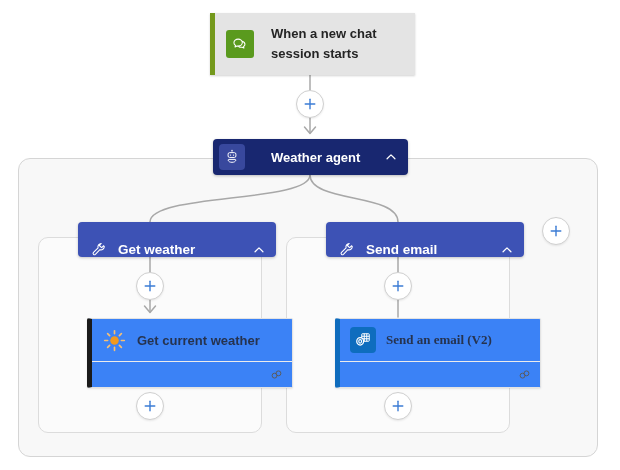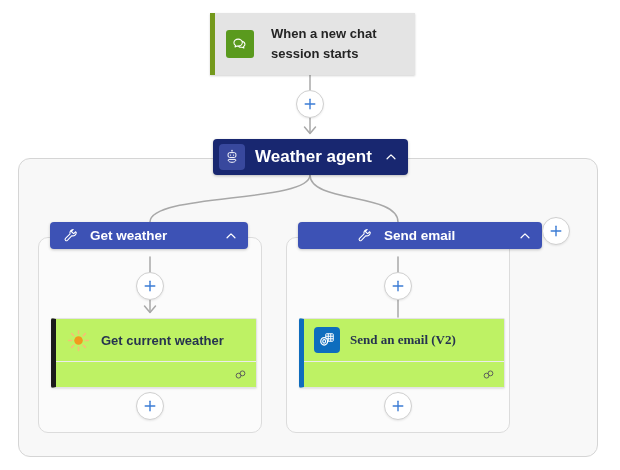--- a/index.html
+++ b/index.html
@@ -48,40 +48,40 @@
   
   .agent-card{
     left:213px;top:139px;width:195px;height:36px;border-radius:4px;
     background:#182770;box-shadow:0 1px 3px rgba(0,0,0,.25);
     display:flex;align-items:center;z-index:3;cursor:pointer;
   }
   .agent-chip{
     width:26px;height:26px;border-radius:4px;background:#38489d;
     margin-left:6px;display:flex;align-items:center;justify-content:center;flex:0 0 auto;
   }
-  .agent-label{flex:1;margin-left:10px;font-size:17px;font-weight:bold;color:#ffffff;}
+  .agent-label{flex:1;margin-left:26px;font-size:13px;font-weight:bold;color:#ffffff;}
   .chev{margin-right:10px;display:flex;align-items:center;cursor:pointer;}
 
   
   .branch-header{
-    top:222px;width:198px;height:27px;border-radius:4px;
+    top:222px;width:198px;height:35px;border-radius:4px;
     background:#3d52b5;box-shadow:0 1px 3px rgba(0,0,0,.22);
-    display:flex;align-items:center;z-index:3;cursor:pointer;
+    display:flex;align-items:flex-end;z-index:3;cursor:pointer;margin-left:28px;
   }
   #hdr-left{left:50px;}
-  #hdr-right{left:298px;padding-left:46px;}
+  #hdr-right{left:298px;}
   .branch-header .wrench{margin-left:13px;display:flex;align-items:center;}
   .branch-label{flex:1;margin-left:12px;font-size:13.5px;font-weight:bold;color:#ffffff;}
 
   
   .action-card{
-    top:318px;width:200px;height:68px;background:#bef264;
+    top:318px;width:200px;height:68px;background:#3b82f6;
     border:1px solid #e3e3e3;border-radius:2px;
     box-shadow:0 1px 2px rgba(0,0,0,.10);
-    z-index:3;cursor:pointer;display:flex;flex-direction:column;
+    z-index:3;cursor:pointer;display:flex;flex-direction:column;margin-left:36px;
   }
   #card-weather{left:51px;border-left:5px solid #1a1a1a;}
   #card-email{left:299px;border-left:5px solid #0f6cbd;font-family:Liberation Serif, serif;}
   .action-main{height:42px;display:flex;align-items:center;}
   .action-icon{margin-left:10px;flex:0 0 auto;display:flex;align-items:center;justify-content:center;}
   .outlook-chip{width:26px;height:26px;border-radius:4px;background:#0e6dbe;}
   .action-label{margin-left:10px;font-size:13px;font-weight:600;color:#26334f;white-space:nowrap;}
   .action-footer{
     flex:1;border-top:1px solid #ececec;
     display:flex;align-items:center;justify-content:flex-end;padding-right:9px;

